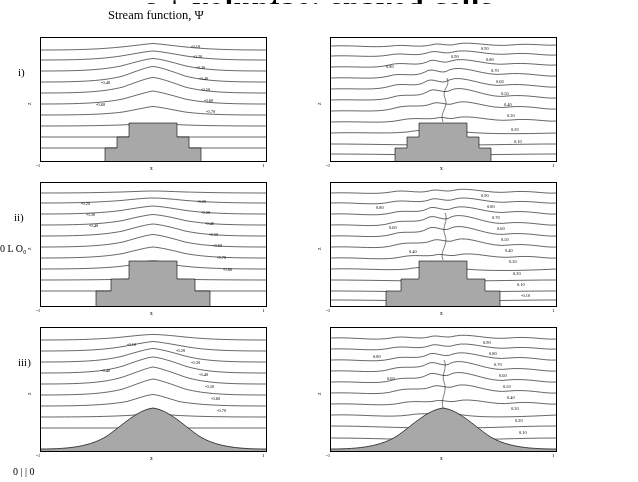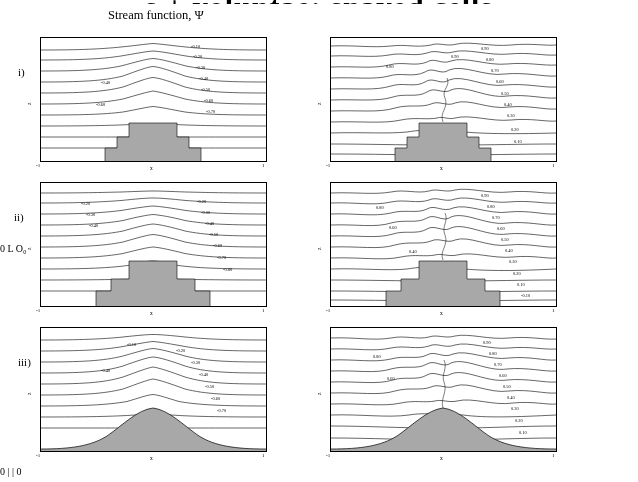--- a/index.html
+++ b/index.html
@@ -49,21 +49,21 @@
 
   
   .margin-text{
     position:absolute;
     font-size:10px;
     font-family:"Liberation Serif", serif;
     white-space:nowrap;
     color:#000;
   }
   #margin-left-mid{ left:0px; top:243px; }
-  #margin-bottom{ left:0px; top:466px; }
+  #margin-bottom{ left:13px; top:466px; }
 
   
   .panel{
     position:absolute;
     border:1px solid #000;
     background:#fff;
     box-sizing:border-box;
     overflow:hidden;
   }
   .panel svg{display:block;}

